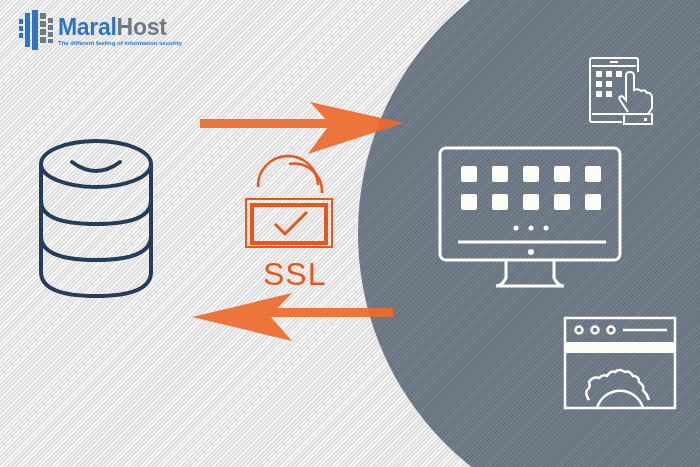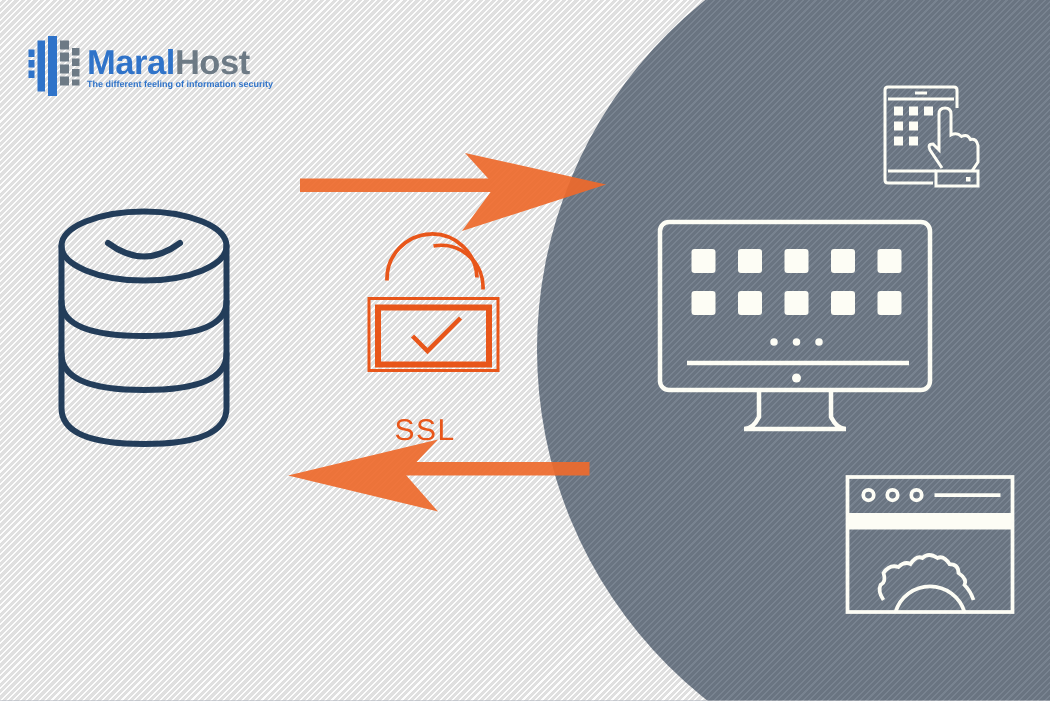--- a/index.html
+++ b/index.html
@@ -4,27 +4,27 @@
 <style>
   html, body { margin: 0; padding: 0; }
   body { width: 700px; height: 467px; overflow: hidden; position: relative;
          font-family: "Liberation Sans", sans-serif; }
   .bg { position: absolute; inset: 0;
         background-color: #ececec;
         background-image: repeating-linear-gradient(135deg, rgba(255,255,255,0.9) 0 1px, rgba(200,200,200,0.35) 1px 3px); }
   .circle { position: absolute; left: 358px; top: -65px; width: 596px; height: 596px; border-radius: 50%;
             background-color: #707b89;
             background-image: repeating-linear-gradient(135deg, rgba(255,255,255,0.06) 0 1px, rgba(0,0,0,0.06) 1px 3px); }
-  .logo { position: absolute; left: 18px; top: 24px; display: flex; align-items: center; }
+  .logo { position: absolute; left: 18px; top: 10px; display: flex; align-items: center; }
   .logo-text { margin-left: 4px; }
   .brand { font-size: 23px; font-weight: bold; color: #2f73c9; line-height: 24px; letter-spacing: -0.3px; }
   .brand .host { color: #6d7a85; }
   .tagline { font-size: 6px; color: #2f73c9; font-weight: bold; margin-top: 1px; white-space: nowrap; }
   .abs { position: absolute; }
-  .ssl { position: absolute; left: 263px; top: 256px; font-size: 20px; color: #e8561a; letter-spacing: 1px; margin-top: 20px; }
+  .ssl { position: absolute; left: 263px; top: 256px; font-size: 32px; color: #e8561a; letter-spacing: 1px; }
 </style>
 </head>
 <body>
 
 <div class="bg"></div>
 <div class="circle"></div>
 
 <div class="logo">
   <svg width="36" height="40" viewBox="0 0 36 40">
     <g fill="#2f73c9">

